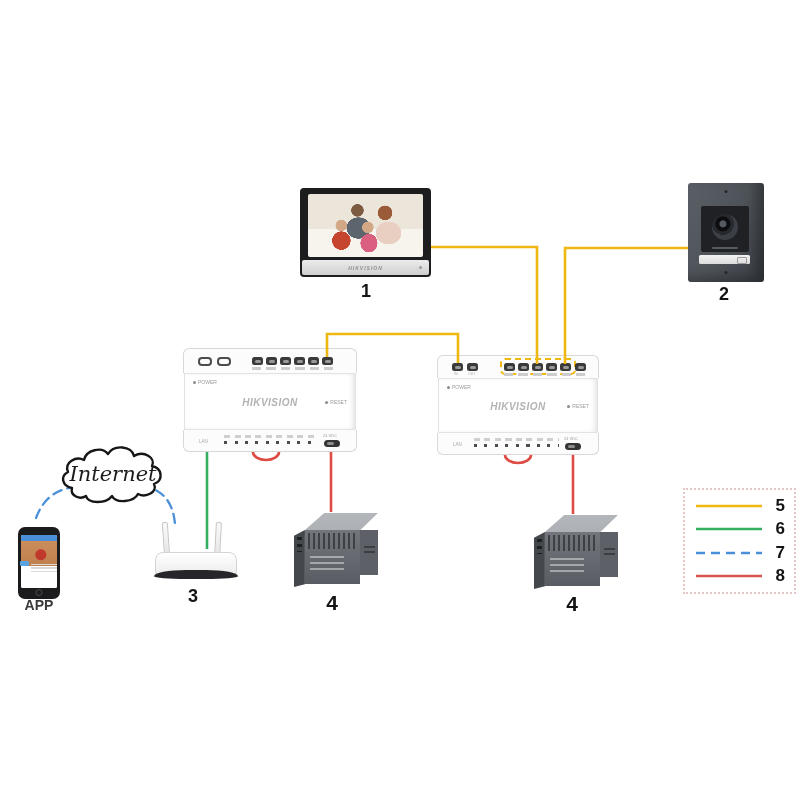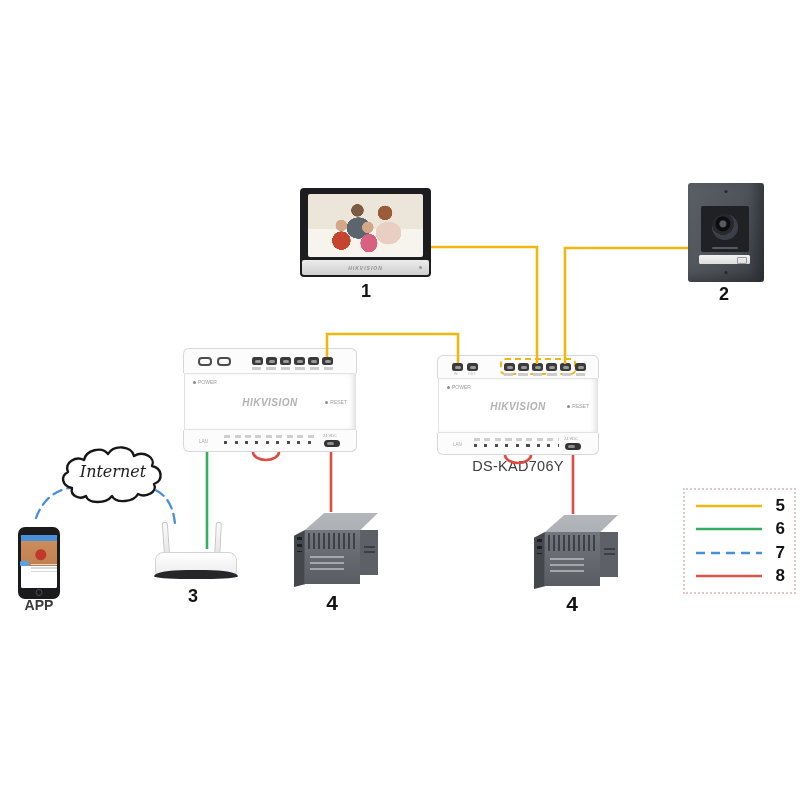--- a/index.html
+++ b/index.html
@@ -5,21 +5,21 @@
   html,body{margin:0;padding:0;}
   body{width:800px;height:800px;background:#ffffff;font-family:"Liberation Sans",sans-serif;position:relative;overflow:hidden;}
   .abs{position:absolute;}
   .num{position:absolute;font-weight:bold;font-size:18px;color:#141414;transform:translateX(-50%);}
   .num-big{font-size:21px;}
 
   
   svg.wires{position:absolute;left:0;top:0;z-index:40;pointer-events:none;}
   svg.cloudsvg{position:absolute;left:58px;top:444px;z-index:50;}
   .cloud-label{position:absolute;left:58px;top:462px;width:110px;text-align:center;z-index:51;
-    font-family:"DejaVu Serif",serif;font-style:italic;font-size:16px;color:#1c1c1c;}
+    font-family:"DejaVu Serif",serif;font-style:italic;font-size:21px;color:#1c1c1c;}
 
   
   .monitor{left:300px;top:188px;width:131px;height:89px;background:#1d1d1f;border-radius:4px;z-index:10;}
   .mon-screen{position:absolute;left:8px;top:6px;right:8px;height:63px;border-radius:2px;overflow:hidden;
     background:
       radial-gradient(circle at 43% 26%, #7d5b43 0 6px, rgba(0,0,0,0) 6.5px),
       radial-gradient(circle at 67% 30%, #9c5b38 0 7px, rgba(0,0,0,0) 7.5px),
       radial-gradient(circle at 29% 50%, #d3a886 0 5.5px, rgba(0,0,0,0) 6px),
       radial-gradient(circle at 52% 53%, #d3a886 0 5.5px, rgba(0,0,0,0) 6px),
       radial-gradient(ellipse 13px 13px at 29% 74%, #c5452f 0 70%, rgba(0,0,0,0) 72%),
@@ -208,21 +208,20 @@
       <span>RESET</span>
     </div>
   </div>
   <div class="d-bot">
     <span class="d-lan">LAN</span>
     <div class="dotlbls" style="left:36px;width:85px;"></div>
     <div class="dots" style="left:36px;width:85px;"></div>
     <span class="d-dc" style="left:126px;">24 VDC</span>
     <span class="d-conn" style="left:127px;"></span>
   </div>
-  <div class="d-model">DS-KAD706Y</div>
 </div>
 
 <div class="abs psu psu1">
   <div class="psu-top"></div>
   <div class="psu-side"></div>
   <div class="psu-front"></div>
   <div class="psu-right"></div>
 </div>
 <div class="num num-big" style="left:332px;top:591px;">4</div>
 

